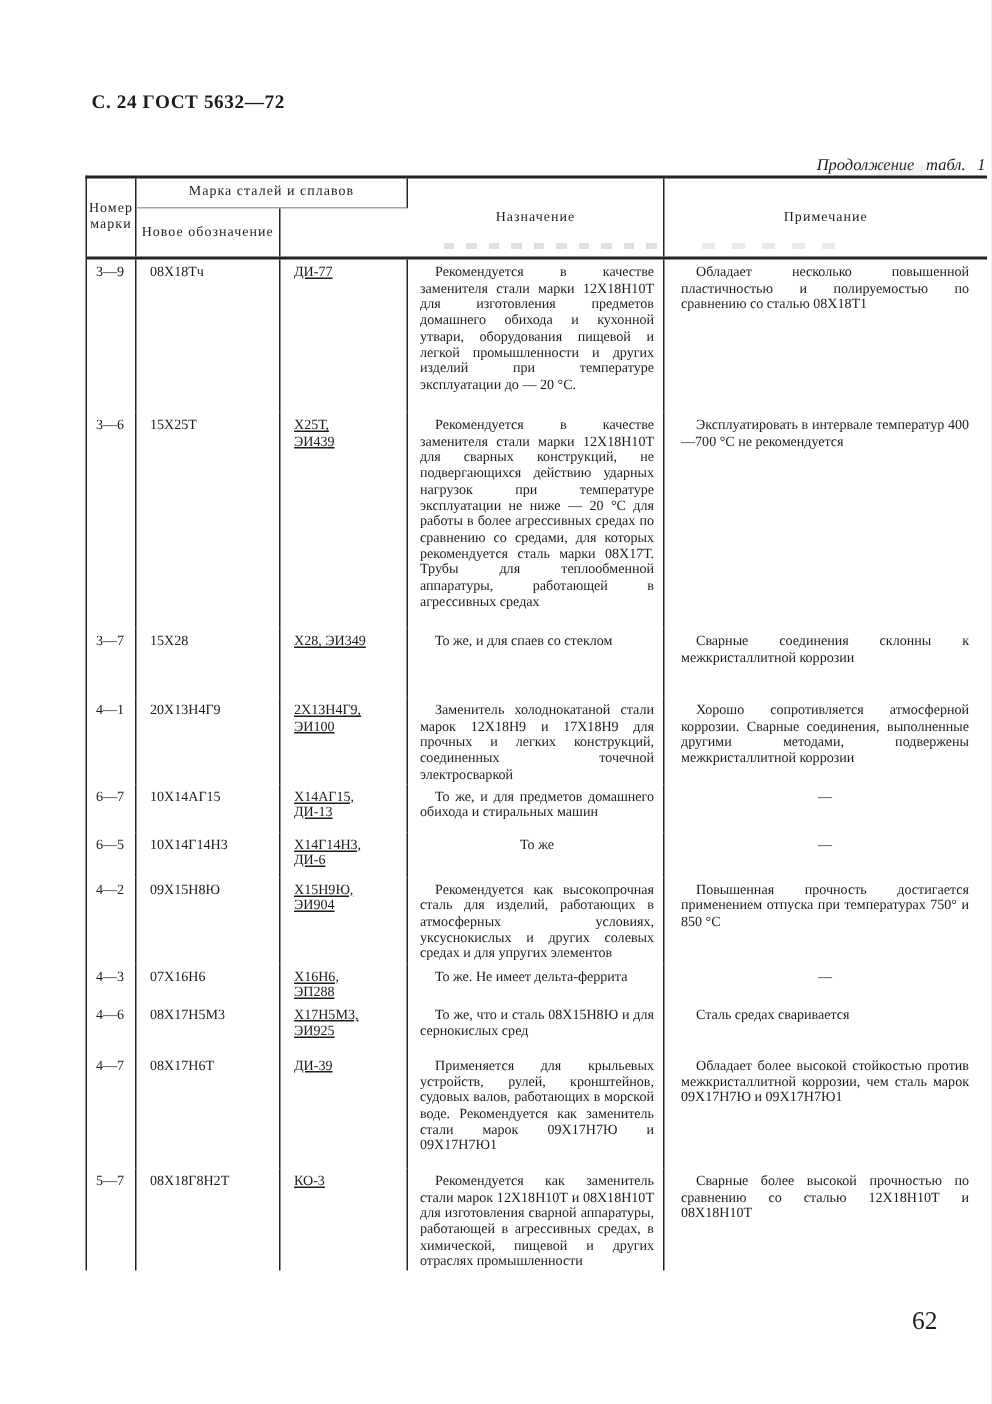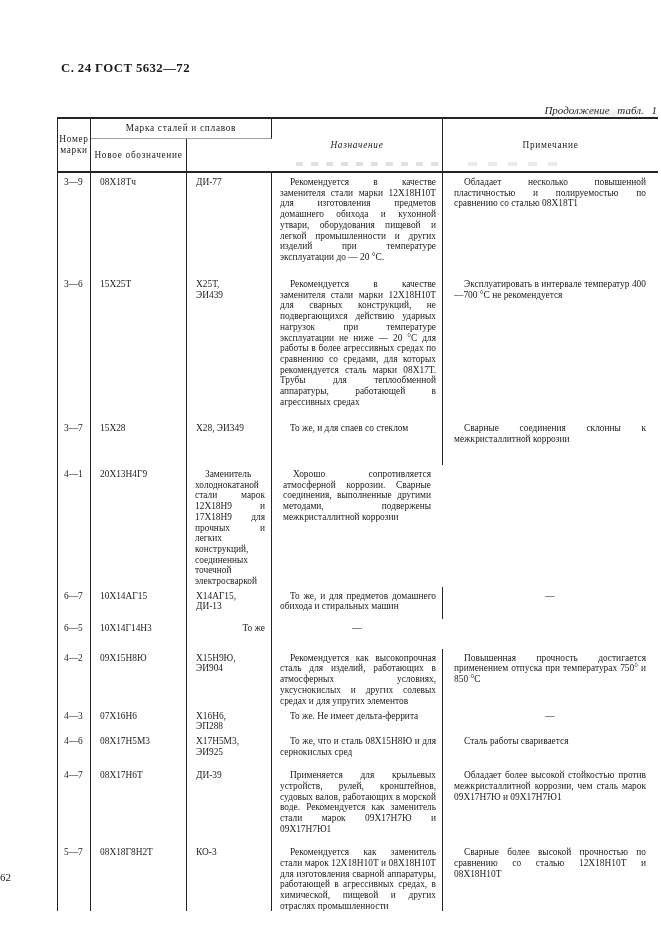--- a/index.html
+++ b/index.html
@@ -52,60 +52,60 @@
     text-align: center;
     font-size: 9.3px;
     line-height: 10.6px;
     letter-spacing: 0.7px;
     padding: 1px 2px;
   }
   .th-number  { grid-column: 1; grid-row: 1 / 3; }
   .th-group   { grid-column: 2 / 4; grid-row: 1; border-bottom: 1px solid #a3a3a3; }
   .th-new     { grid-column: 2; grid-row: 2; }
   .th-old     { grid-column: 3; grid-row: 2; }
-  .th-purpose { grid-column: 4; grid-row: 1 / 3; font-style: italic; }
+  .th-purpose { grid-column: 4; grid-row: 1 / 3; }
   .th-note    { grid-column: 5; grid-row: 1 / 3; border-right: none; }
   .double-rule {
     height: 2px;
     border-top: 1px solid #242424;
     border-bottom: 1px solid #242424;
   }
   .trow {
     display: grid;
     grid-template-columns: 33px 96px 85px 171px 1fr;
   }
   .td {
     border-right: 1px solid #242424;
     font-size: 9.4px;
     line-height: 10.7px;
     padding-top: 4px;
   }
   .trow:first-of-type .td { padding-top: 7px; }
   .td-num  { padding-left: 6px; }
   .td-new  { padding-left: 9px; padding-right: 3px; }
-  .td-old  { padding-left: 9px; padding-right: 3px; white-space: pre-line; }
+  .td-old  { padding-left: 9px; padding-right: 3px; white-space: pre-line; text-decoration: underline; }
   .td-purpose {
     text-align: justify;
     text-indent: 10px;
     padding-left: 8px; padding-right: 6px;
   }
   .td-note {
     border-right: none;
     text-align: justify;
     text-indent: 10px;
     padding-left: 11px; padding-right: 12px;
   }
-  .center-purpose { text-align: right; text-indent: 0; }
+  .center-purpose { text-align: center; text-indent: 0; }
   .center-note    { text-align: center; text-indent: 0; }
   .page-number {
     position: absolute;
     top: 871px; left: 0;
     width: 625px;
-    text-align: left;
-    font-size: 11px;
+    text-align: right;
+    font-size: 17px;
   }
   
   .artifact { position: absolute; pointer-events: none; }
   .artifact-1 {
     top: 162px; left: 296px; width: 148px; height: 4px;
     background: repeating-linear-gradient(90deg, #9a9a9a 0 7px, transparent 7px 15px);
     opacity: 0.30; filter: blur(0.4px);
   }
   .artifact-2 {
     top: 162px; left: 468px; width: 94px; height: 4px;
@@ -164,36 +164,40 @@
       <div class="td td-num">3—7</div>
       <div class="td td-new">15Х28</div>
       <div class="td td-old">Х28, ЭИ349</div>
       <div class="td td-purpose">То же, и для спаев со стеклом</div>
       <div class="td td-note">Сварные соединения склонны к межкристаллитной коррозии</div>
     </div>
 
     <div class="trow" style="min-height:57px">
       <div class="td td-num">4—1</div>
       <div class="td td-new">20Х13Н4Г9</div>
+      <div class="td td-old">2Х13Н4Г9,
+ЭИ100</div>
       <div class="td td-purpose">Заменитель холоднокатаной стали марок 12Х18Н9 и 17Х18Н9 для прочных и легких конструкций, соединенных точечной электросваркой</div>
       <div class="td td-note">Хорошо сопротивляется атмосферной коррозии. Сварные соединения, выполненные другими методами, подвержены межкристаллитной коррозии</div>
     </div>
 
     <div class="trow" style="min-height:32px">
       <div class="td td-num">6—7</div>
       <div class="td td-new">10Х14АГ15</div>
       <div class="td td-old">Х14АГ15,
 ДИ-13</div>
       <div class="td td-purpose">То же, и для предметов домашнего обихода и стиральных машин</div>
       <div class="td td-note center-note">—</div>
     </div>
 
     <div class="trow" style="min-height:30px">
       <div class="td td-num">6—5</div>
       <div class="td td-new">10Х14Г14Н3</div>
+      <div class="td td-old">Х14Г14Н3,
+ДИ-6</div>
       <div class="td td-purpose center-purpose">То же</div>
       <div class="td td-note center-note">—</div>
     </div>
 
     <div class="trow" style="min-height:58px">
       <div class="td td-num">4—2</div>
       <div class="td td-new">09Х15Н8Ю</div>
       <div class="td td-old">Х15Н9Ю,
 ЭИ904</div>
       <div class="td td-purpose">Рекомендуется как высокопрочная сталь для изделий, работающих в атмосферных условиях, уксуснокислых и других солевых средах и для упругих элементов</div>
@@ -208,21 +212,21 @@
       <div class="td td-purpose">То же. Не имеет дельта-феррита</div>
       <div class="td td-note center-note">—</div>
     </div>
 
     <div class="trow" style="min-height:34px">
       <div class="td td-num">4—6</div>
       <div class="td td-new">08Х17Н5М3</div>
       <div class="td td-old">Х17Н5М3,
 ЭИ925</div>
       <div class="td td-purpose">То же, что и сталь 08Х15Н8Ю и для сернокислых сред</div>
-      <div class="td td-note">Сталь работы сваривается</div>
+      <div class="td td-note">Сталь средах сваривается</div>
     </div>
 
     <div class="trow" style="min-height:77px">
       <div class="td td-num">4—7</div>
       <div class="td td-new">08Х17Н6Т</div>
       <div class="td td-old">ДИ-39</div>
       <div class="td td-purpose">Применяется для крыльевых устройств, рулей, кронштейнов, судовых валов, работающих в морской воде. Рекомендуется как заменитель стали марок 09Х17Н7Ю и 09Х17Н7Ю1</div>
       <div class="td td-note">Обладает более высокой стойкостью против межкристаллитной коррозии, чем сталь марок 09Х17Н7Ю и 09Х17Н7Ю1</div>
     </div>
 

